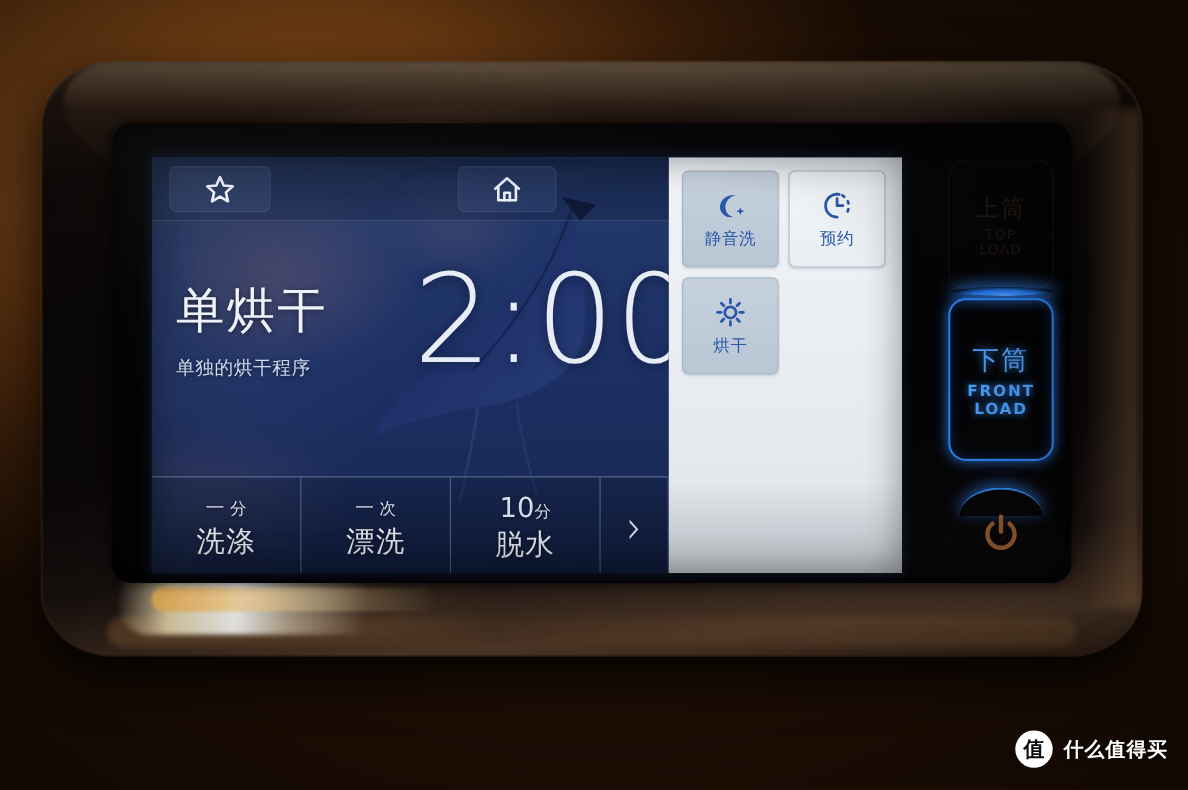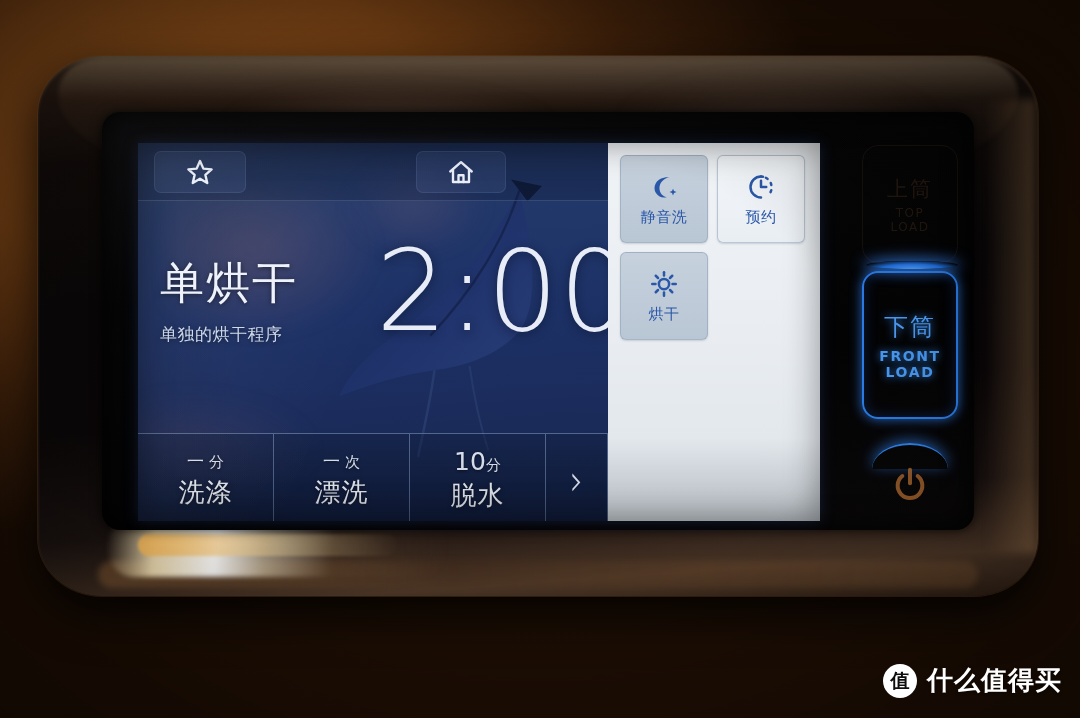--- a/index.html
+++ b/index.html
@@ -315,21 +315,21 @@
     display:flex; align-items:center; gap: 10px;
     z-index: 40;
   }
   .wm-badge{
     width: 34px; height: 34px; border-radius: 50%;
     background:#fff; color:#0d0d0d;
     display:flex; align-items:center; justify-content:center;
     font-size: 19px; font-weight:700;
   }
   .wm-text{
-    color:#fff; font-size: 26px; font-weight: 700; letter-spacing: 1px;
+    color:#fff; font-size: 18px; font-weight: 700; letter-spacing: 1px;
     text-shadow: 0 1px 3px rgba(0,0,0,.6);
   }
 </style>
 </head>
 <body>
 
 <div id="scene">
 
   <div id="bezel">
     <div class="bez-gloss-top"></div>

